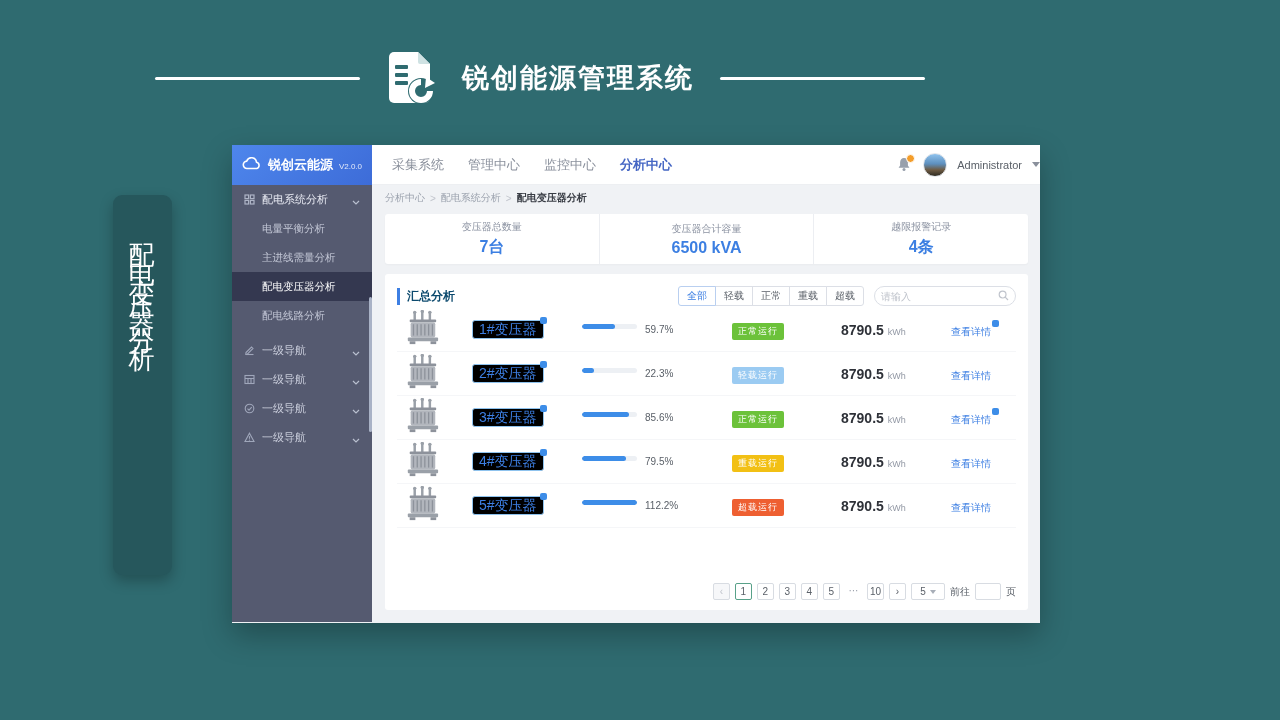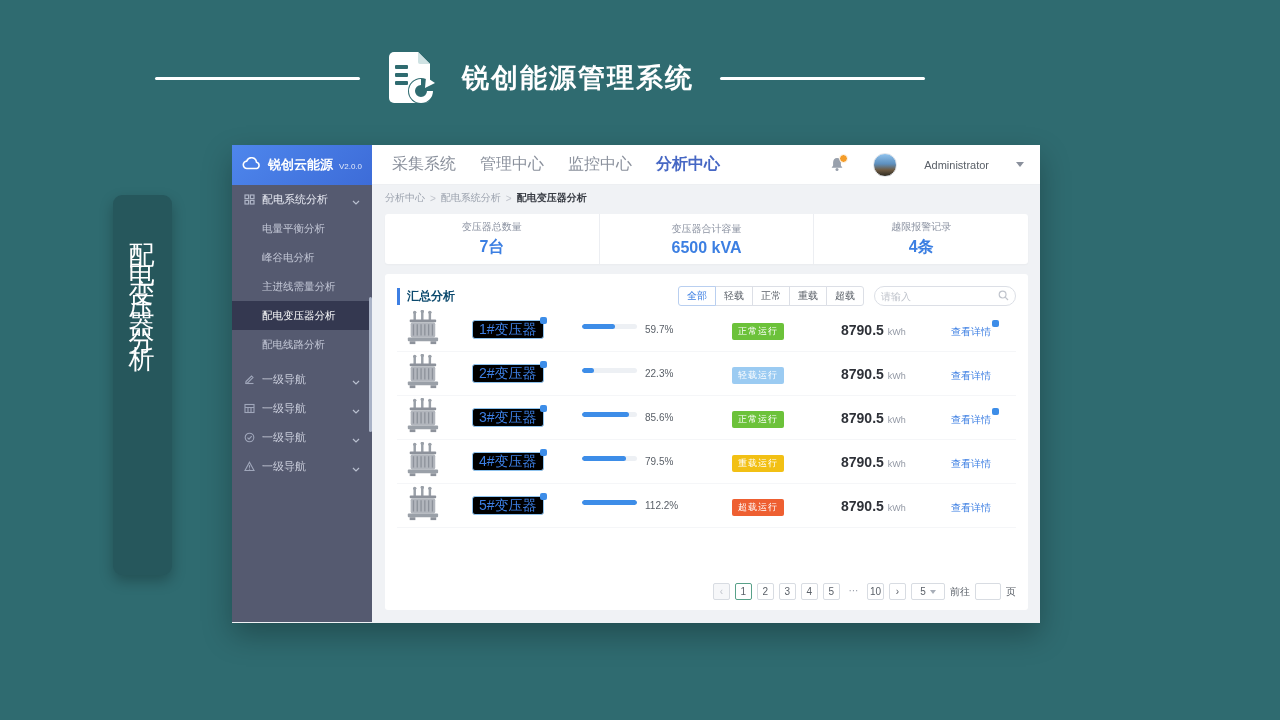--- a/index.html
+++ b/index.html
@@ -23,23 +23,23 @@
   .app-window { position:absolute; left:232px; top:145px; width:808px; height:478px;
     background:#F0F2F5; box-shadow:0 12px 28px rgba(0,0,0,.28); overflow:hidden; }
 
   
   .topbar { height:40px; background:#fff; display:flex; align-items:center; border-bottom:1px solid #EDEFF2; }
   .logo-box { width:140px; height:40px; background:linear-gradient(135deg,#4E86EC,#3D6CD8);
     display:flex; align-items:center; justify-content:center; gap:6px; flex:none; }
   .logo-name { color:#fff; font-size:13px; font-weight:bold; }
   .logo-ver { color:rgba(255,255,255,.85); font-size:8px; margin-top:3px; }
   .top-menu { display:flex; gap:24px; padding-left:20px; }
-  .top-menu .mitem { font-size:16px; color:#8A909C; cursor:pointer; }
+  .top-menu .mitem { font-size:13px; color:#8A909C; cursor:pointer; }
   .top-menu .mitem.active { color:#4667C4; font-weight:bold; }
-  .topbar-right { margin-left:auto; display:flex; align-items:center; gap:27px; padding-right:16px; }
+  .topbar-right { margin-left:auto; display:flex; align-items:center; gap:10px; }
   .bell-wrap { position:relative; width:16px; height:16px; }
   .bell-badge { position:absolute; top:-3px; right:-2px; width:9px; height:9px; border-radius:50%;
     background:#F49D2A; border:1px solid #fff; }
   .avatar { width:24px; height:24px; border-radius:50%;
     background:linear-gradient(180deg,#8FC3EE 0%,#5D8FBE 45%,#6E5B43 72%,#2E2A21 100%);
     border:1px solid #E3E6EB; }
   .user-name { font-size:11px; color:#5A6068; }
   .caret-down { width:0; height:0; border-left:4px solid transparent; border-right:4px solid transparent;
     border-top:5px solid #8A909C; }
 
@@ -199,23 +199,20 @@
           <svg width="8" height="5" viewBox="0 0 8 5">
               <polyline points="1,1 4,4 7,1" fill="none" stroke="#B9BFCF" stroke-width="1.2"></polyline>
             </svg>
         </span>
       </div>
 
       <div class="side-sub">
         <span class="lbl">电量平衡分析</span>
       </div>
       <div class="side-sub">
-        <span class="lbl">峰谷电分析</span>
-      </div>
-      <div class="side-sub">
         <span class="lbl">主进线需量分析</span>
       </div>
       <div class="side-sub active">
         <span class="lbl">配电变压器分析</span>
       </div>
       <div class="side-sub">
         <span class="lbl">配电线路分析</span>
       </div>
 
       <div style="height:6px"></div>

